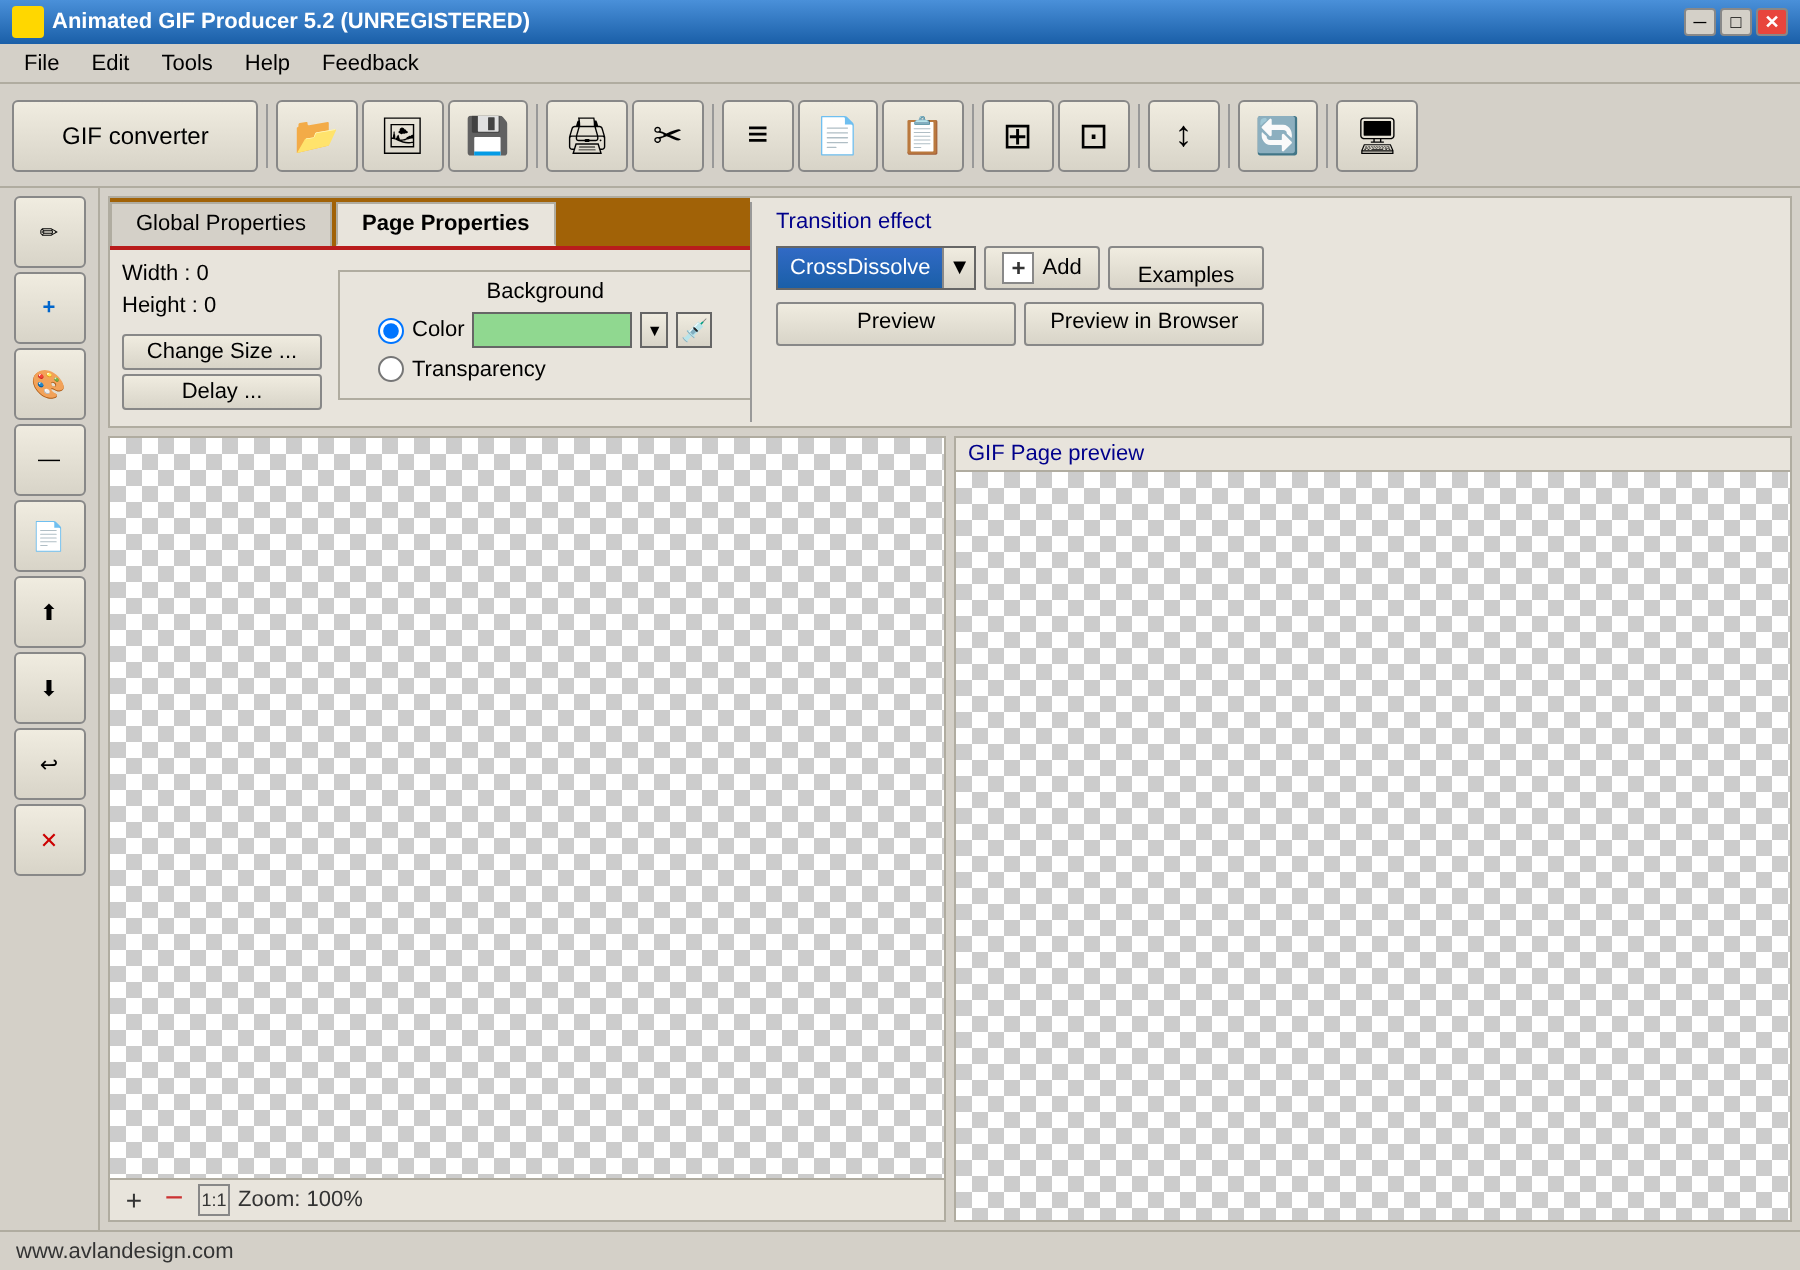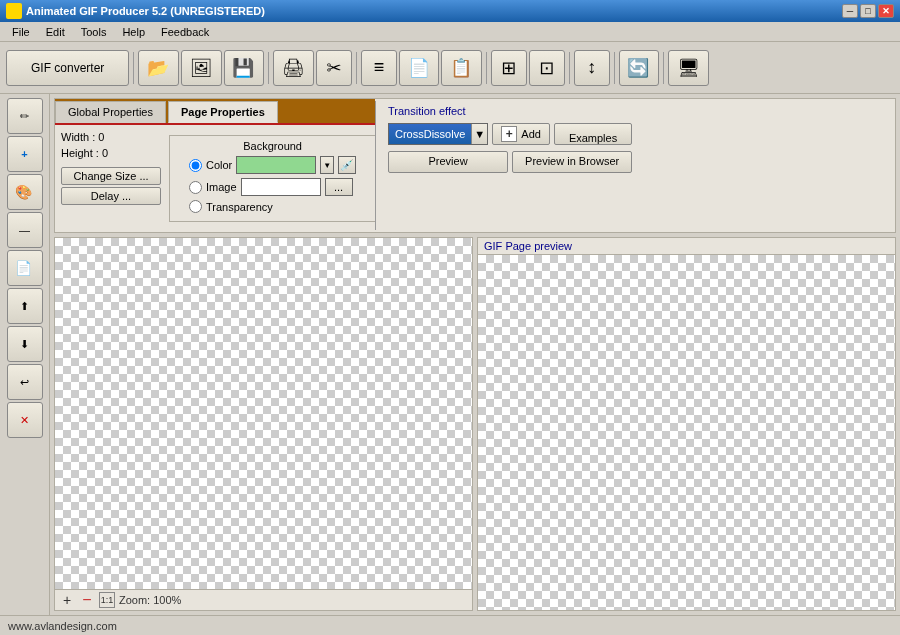--- a/index.html
+++ b/index.html
@@ -439,28 +439,20 @@
                 <span>Color</span>
                 <div class="color-picker-row">
                   <div class="color-box"></div>
                   <div class="color-dropdown">▼</div>
                   <div class="eyedropper-btn">
                     <span style="font-size:11px;">💉</span>
                   </div>
                 </div>
               </div>
 
-              <div class="bg-option">
-                <input type="radio" name="bg" style="">
-                <span>Image</span>
-                <input type="text" class="image-input" style="background: white; border: 1px solid rgb(102, 102, 102); height: 18px;">
-                <div class="browse-btn">
-                  <span>...</span>
-                </div>
-              </div>
 
               <div class="bg-option">
                 <input type="radio" name="bg" style="">
                 <span>Transparency</span>
               </div>
             </div>
           </div>
         </div>
       </div>
 

